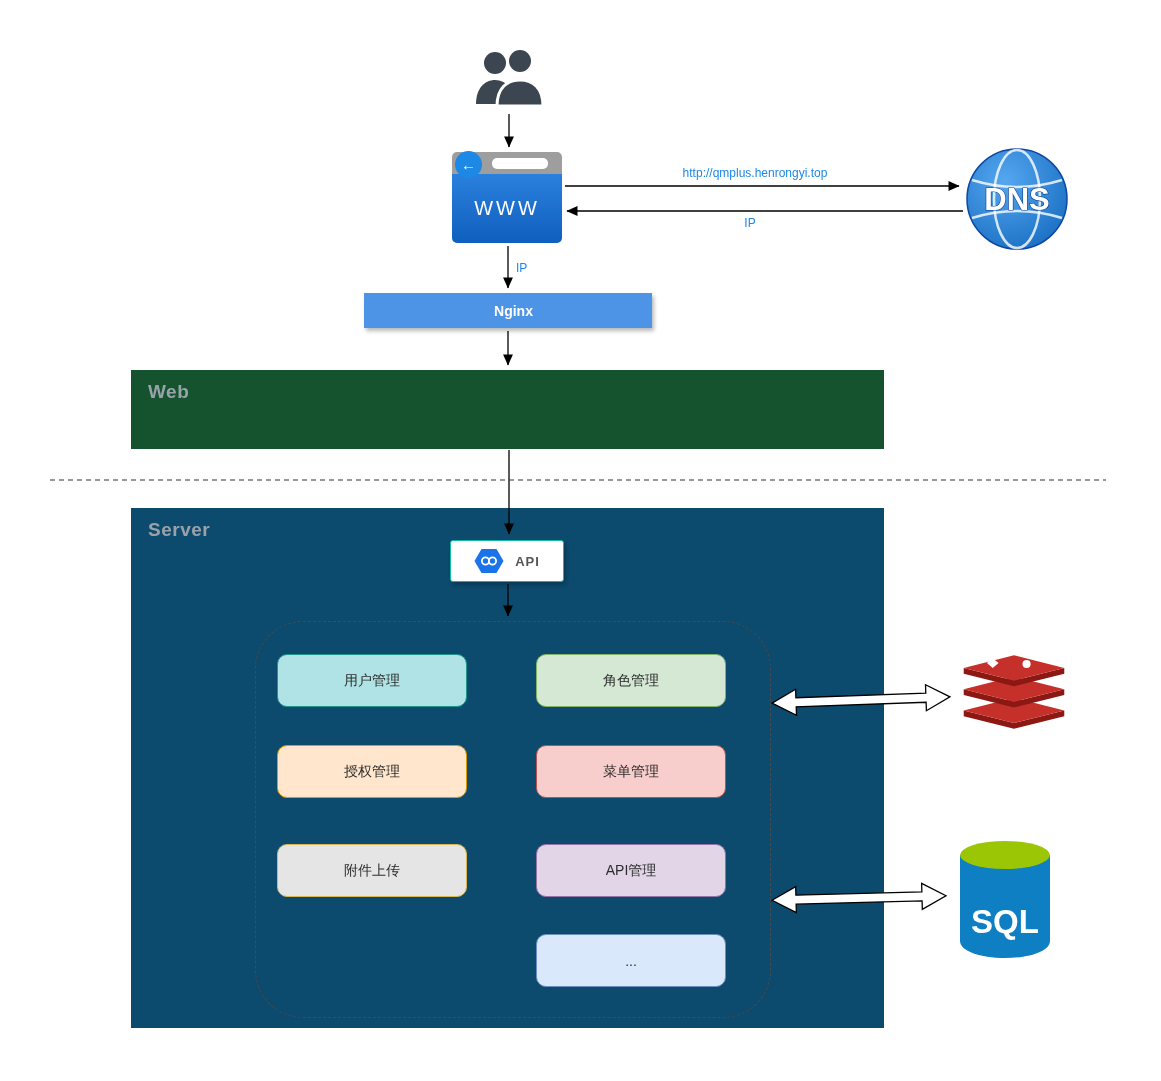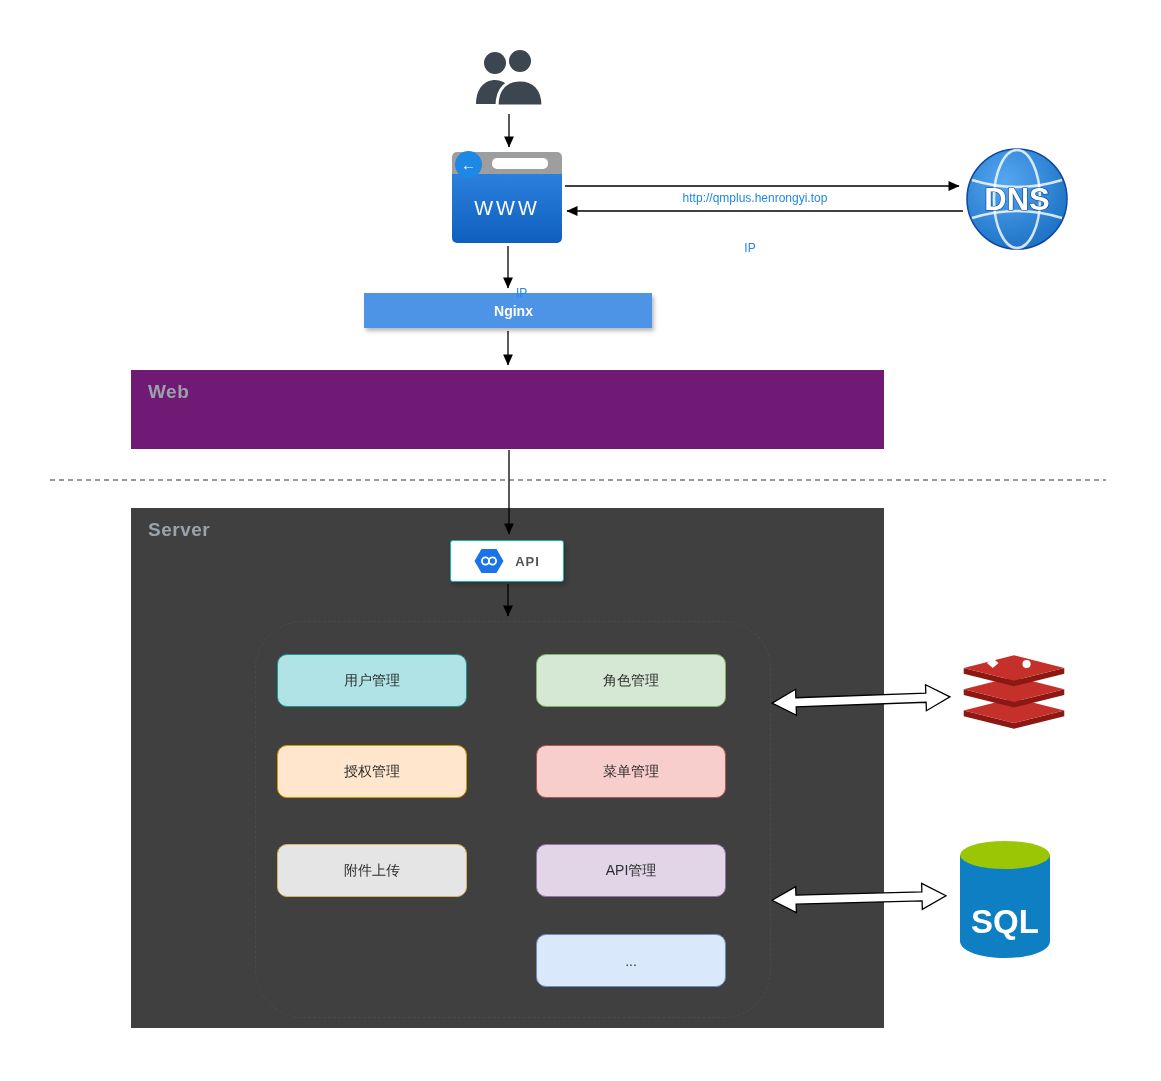--- a/index.html
+++ b/index.html
@@ -1,22 +1,22 @@
 <!DOCTYPE html>
 <html><head>
 <meta charset="utf-8">
 <style>
   * { margin:0; padding:0; box-sizing:border-box; }
   html,body { background:#ffffff; }
   body { font-family:"Liberation Sans","DejaVu Sans",sans-serif; }
   #canvas { position:relative; width:1161px; height:1081px; background:#ffffff; overflow:hidden; }
 
   .zone { position:absolute; z-index:1; }
-  #zone-web { left:131px; top:370px; width:753px; height:79px; background:#701a75;padding-left:45px; }
-  #zone-server { left:131px; top:508px; width:753px; height:520px; background:#404040; }
+  #zone-web { left:131px; top:370px; width:753px; height:79px; background:#14532d;padding-left:45px; }
+  #zone-server { left:131px; top:508px; width:753px; height:520px; background:#0c4a6e; }
   .zone-label { position:absolute; left:17px; top:11px; font-size:19px; font-weight:bold; color:#99a2aa; letter-spacing:.5px; }
 
   #module-container { position:absolute; z-index:2; left:255px; top:621px; width:516px; height:397px;
     border:1.5px dashed #4a4a4a; border-radius:48px; }
 
   #arrow-layer { position:absolute; left:0; top:0; z-index:3; pointer-events:none; }
 
   .node { position:absolute; z-index:4; }
   svg text { font-family:"Liberation Sans","DejaVu Sans",sans-serif; }
 
@@ -48,21 +48,21 @@
 
   
   #redis { left:956px; top:652px; width:116px; height:84px; }
   #sql { left:955px; top:838px; width:100px; height:122px; }
 
   
   .module { position:absolute; z-index:4; width:190px; height:53px; border:1px solid #999999; border-radius:10px;
     display:flex; align-items:center; justify-content:center; font-size:14px; color:#2d2d2d; }
 
   
-  .edge-label { position:absolute; z-index:5; font-size:12px; color:#1e88e5;margin-top:25px; }
+  .edge-label { position:absolute; z-index:5; font-size:12px; color:#1e88e5; }
   #label-request { left:640px; top:166px; width:230px; text-align:center; }
   #label-response { left:700px; top:216px; width:100px; text-align:center; }
   #label-ip { left:516px; top:261px; }
 </style>
 </head>
 <body>
 
 <div id="canvas">
 
   <div class="zone" id="zone-web">

